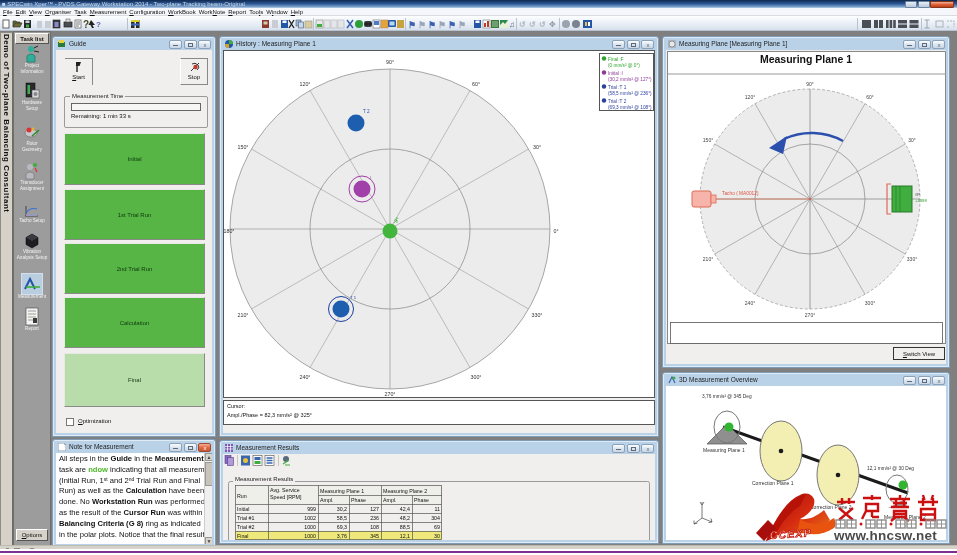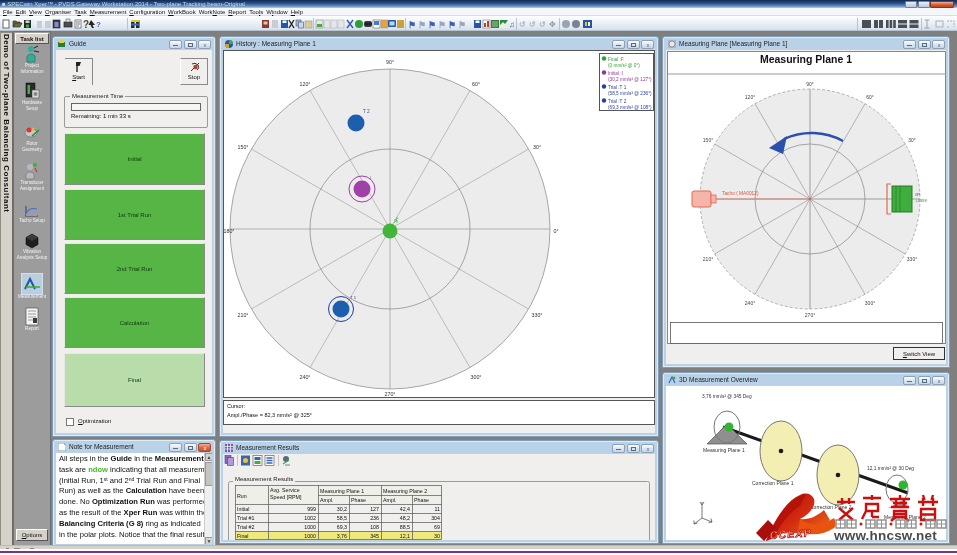--- a/index.html
+++ b/index.html
@@ -507,22 +507,22 @@
       </svg>
       <span class="ttl">Note for Measurement</span>
   <div class="wbtns"><span class="wb"><i></i></span><span class="wb mx"><i></i></span><span class="wb cl red"><i>x</i></span></div>
  </div>
  <div class="wbody" style="background:#fff;font-family:Liberation Sans, sans-serif;font-size:6.6px;color:#111">
   <div class="abs" style="left:3px;top:1px;width:146px;line-height:10.8px;font-size:7.6px;white-space:nowrap">
    All steps in the <b>Guide</b> in the <b>Measurement</b><br>
    task are <b style="color:#4db82a">ndow</b> indicating that all measurements<br>
    (Initial Run, 1<sup>st</sup> and 2<sup>nd</sup> Trial Run and Final<br>
    Run) as well as the <b>Calculation</b> have been<br>
-   done. No <b>Optimization Run</b> was performed<br>
-   as the result of the <b>Xper Run</b> was within the<br>
+   done. No <b>Workstation Run</b> was performed<br>
+   as the result of the <b>Cursor Run</b> was within the<br>
    <b>Balancing Criteria (G 8)</b> ring as indicated<br>
    in the polar plots. Notice that the final result is
   </div>
   <div class="abs" style="right:0;top:0;width:8px;height:92px;background:#f0f0f0;border-left:1px solid #ccc">
    <div class="abs" style="left:0;top:0;width:8px;height:8px;background:#d8d4cc;border:1px solid #999;font-size:5px;text-align:center;line-height:7px;color:#444">▲</div>
    <div class="abs" style="left:0;top:9px;width:8px;height:24px;background:#c8c4bc;border:1px solid #999"></div>
    <div class="abs" style="left:0;bottom:0;width:8px;height:8px;background:#d8d4cc;border:1px solid #999;font-size:5px;text-align:center;line-height:7px;color:#444">▼</div>
   </div>
  </div>
 </div>

